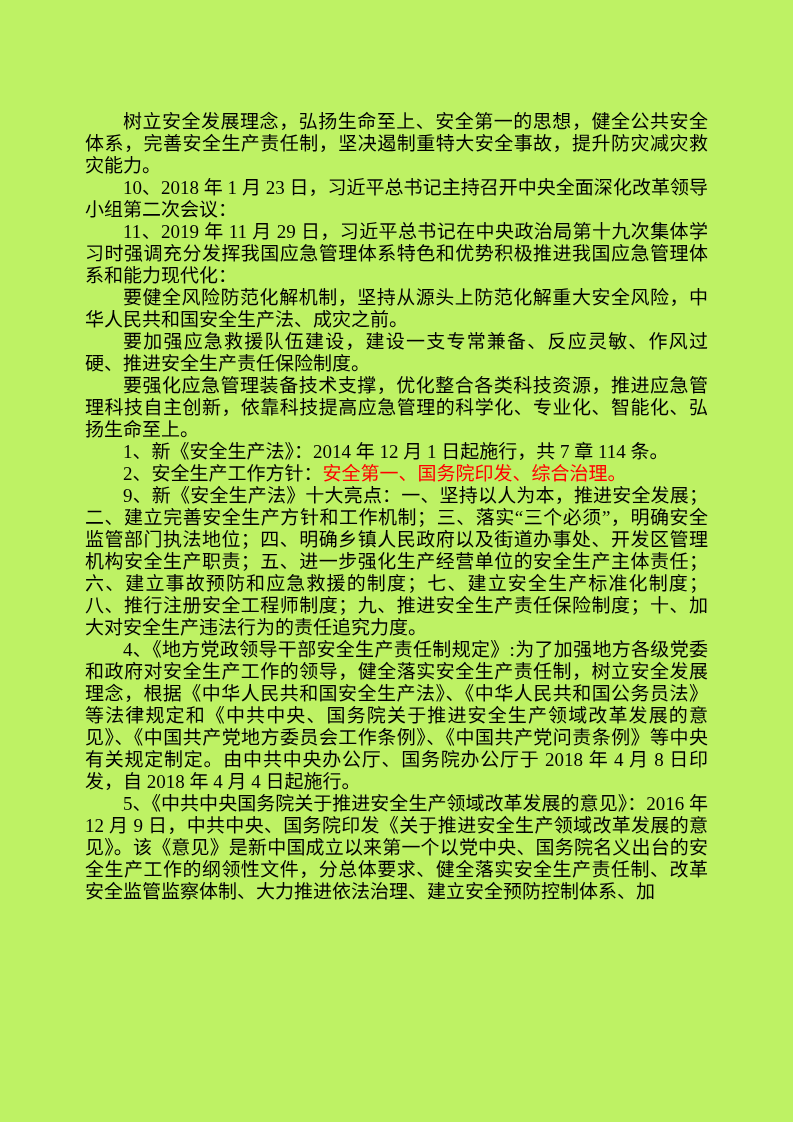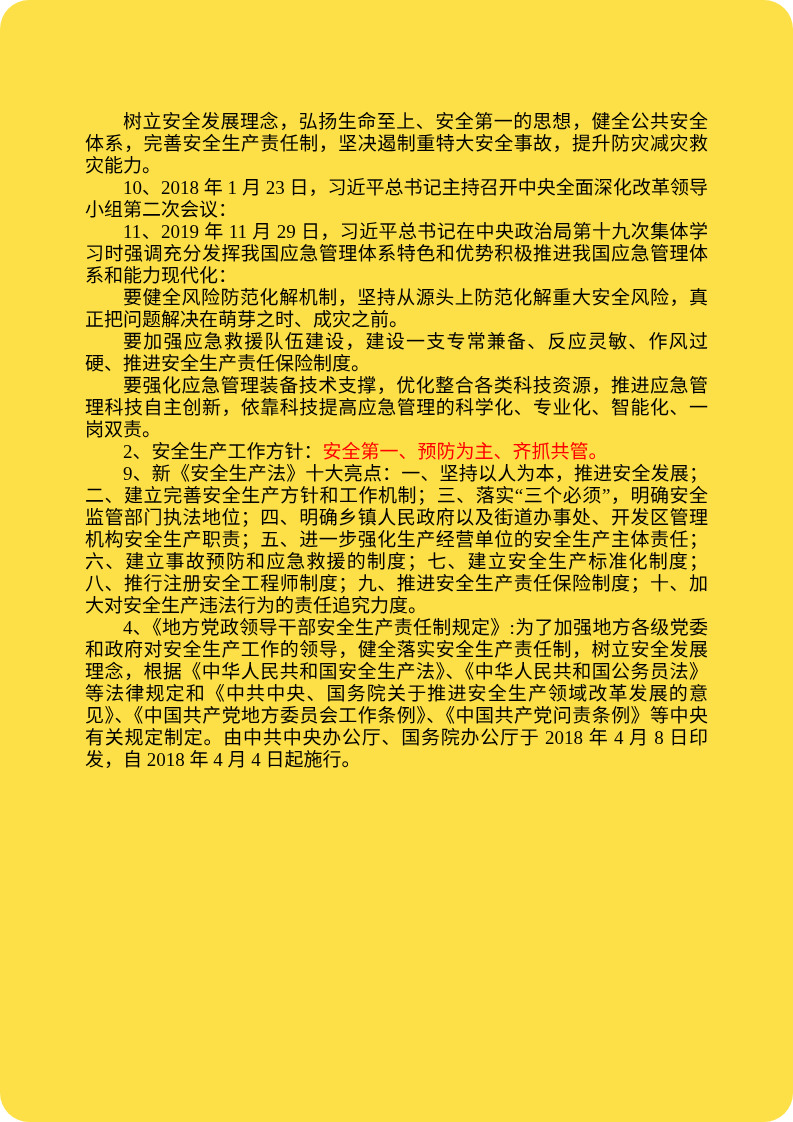--- a/index.html
+++ b/index.html
@@ -4,23 +4,22 @@
 <style>
   html, body {
     margin: 0;
     padding: 0;
     background: #ffffff;
   }
   .page {
     position: relative;
     width: 793px;
     height: 1122px;
-    background: #fde047;
+    background: #bef264;
     overflow: hidden;
-    border-radius: 29px;
   }
   .content {
     position: absolute;
     left: 85px;
     top: 111px;
     width: 623px;
     font-family: "Liberation Serif", "DejaVu Serif", serif;
     font-size: 19px;
     line-height: 22px;
     color: #000000;
@@ -38,20 +37,22 @@
   }
 </style>
 </head>
 <body>
 
 <div class="page">
   <div class="content" style="color: rgb(0, 0, 0);">
     <p>树立安全发展理念，弘扬生命至上、安全第一的思想，健全公共安全体系，完善安全生产责任制，坚决遏制重特大安全事故，提升防灾减灾救灾能力。</p>
     <p>10、2018 年 1 月 23 日，习近平总书记主持召开中央全面深化改革领导小组第二次会议：</p>
     <p>11、2019 年 11 月 29 日，习近平总书记在中央政治局第十九次集体学习时强调充分发挥我国应急管理体系特色和优势积极推进我国应急管理体系和能力现代化：</p>
-    <p>要健全风险防范化解机制，坚持从源头上防范化解重大安全风险，真正把问题解决在萌芽之时、成灾之前。</p>
+    <p>要健全风险防范化解机制，坚持从源头上防范化解重大安全风险，中华人民共和国安全生产法、成灾之前。</p>
     <p>要加强应急救援队伍建设，建设一支专常兼备、反应灵敏、作风过硬、推进安全生产责任保险制度。</p>
-    <p>要强化应急管理装备技术支撑，优化整合各类科技资源，推进应急管理科技自主创新，依靠科技提高应急管理的科学化、专业化、智能化、一岗双责。</p>
-    <p><span>2、安全生产工作方针：</span><span class="hl" style="color: rgb(255, 0, 0);">安全第一、预防为主、齐抓共管。</span></p>
+    <p>要强化应急管理装备技术支撑，优化整合各类科技资源，推进应急管理科技自主创新，依靠科技提高应急管理的科学化、专业化、智能化、弘扬生命至上。</p>
+    <p>1、新《安全生产法》：2014 年 12 月 1 日起施行，共 7 章 114 条。</p>
+    <p><span>2、安全生产工作方针：</span><span class="hl" style="color: rgb(255, 0, 0);">安全第一、国务院印发、综合治理。</span></p>
     <p>9、新《安全生产法》十大亮点：一、坚持以人为本，推进安全发展；二、建立完善安全生产方针和工作机制；三、落实“三个必须”，明确安全监管部门执法地位；四、明确乡镇人民政府以及街道办事处、开发区管理机构安全生产职责；五、进一步强化生产经营单位的安全生产主体责任；六、建立事故预防和应急救援的制度；七、建立安全生产标准化制度；八、推行注册安全工程师制度；九、推进安全生产责任保险制度；十、加大对安全生产违法行为的责任追究力度。</p>
     <p>4、《地方党政领导干部安全生产责任制规定》:为了加强地方各级党委和政府对安全生产工作的领导，健全落实安全生产责任制，树立安全发展理念，根据《中华人民共和国安全生产法》、《中华人民共和国公务员法》等法律规定和《中共中央、国务院关于推进安全生产领域改革发展的意见》、《中国共产党地方委员会工作条例》、《中国共产党问责条例》等中央有关规定制定。由中共中央办公厅、国务院办公厅于 2018 年 4 月 8 日印发，自 2018 年 4 月 4 日起施行。</p>
+    <p>5、《中共中央国务院关于推进安全生产领域改革发展的意见》：2016 年 12 月 9 日，中共中央、国务院印发《关于推进安全生产领域改革发展的意见》。该《意见》是新中国成立以来第一个以党中央、国务院名义出台的安全生产工作的纲领性文件，分总体要求、健全落实安全生产责任制、改革安全监管监察体制、大力推进依法治理、建立安全预防控制体系、加</p>
   </div>
 </div>
 
 </body></html>

